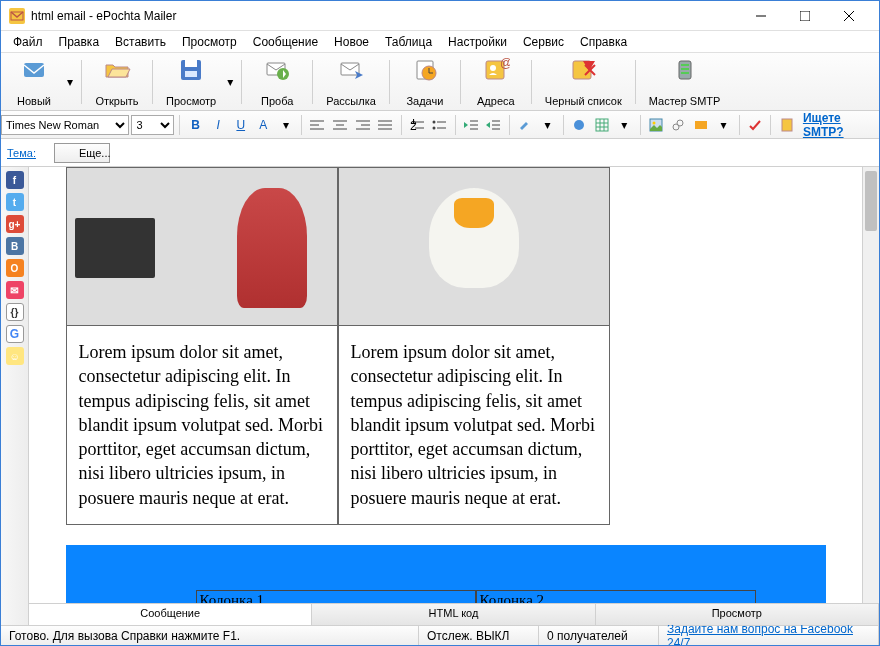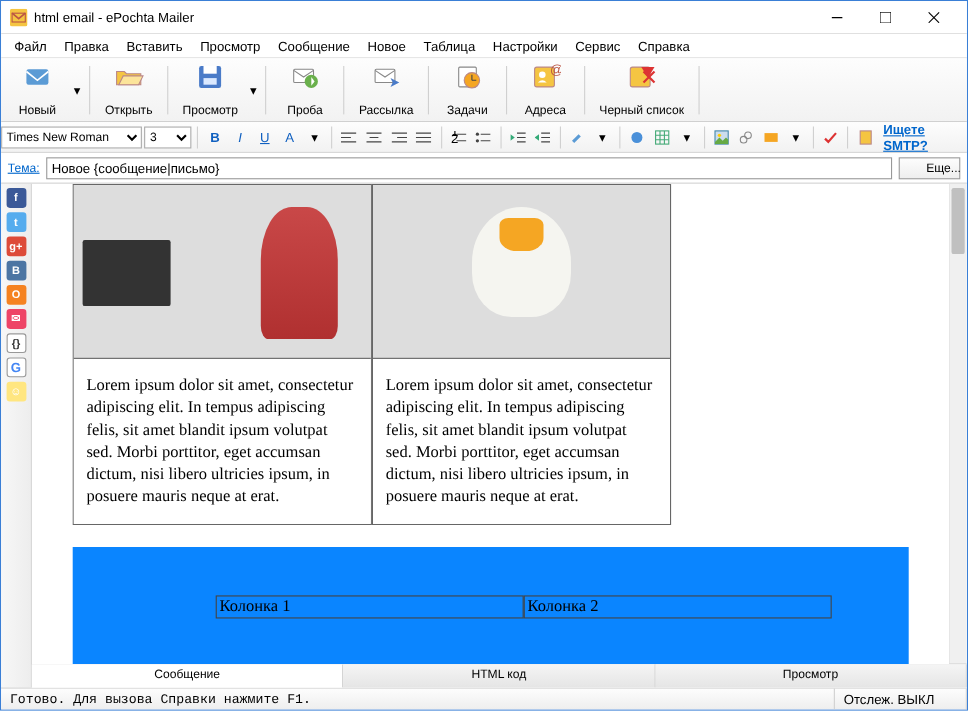--- a/index.html
+++ b/index.html
@@ -27,41 +27,41 @@
 
 .fmtbar { height: 28px; background: linear-gradient(#fdfdfd,#f2f2f2); border-bottom: 1px solid #d0d0d0; display: flex; align-items: center; padding: 0 0; gap: 2px; }
 .fmtbar select { height: 20px; font-size: 11px; border: 1px solid #aaa; background: #fff; }
 .fmtbar .fontname { width: 138px; }
 .fmtbar .fontsize { width: 46px; }
 .fmtbar .fbtn { width: 22px; height: 22px; display:flex; align-items:center; justify-content:center; cursor:pointer; border: 1px solid transparent; border-radius:2px; }
 .fmtbar .vsep { width:1px; height:20px; background:#d0d0d0; margin: 0 3px; }
 .fmtbar .lnk { color:#0066cc; text-decoration:underline; font-weight:bold; margin-left: 4px; cursor:pointer; font-size:12px;}
 
 
-.subjrow { height: 28px; display:flex; align-items:center; padding: 2px 6px; gap:6px; background:#fff; border-bottom:1px solid #d0d0d0;}
+.subjrow { height: 28px; display:flex; align-items:center; padding: 2px 6px; gap:18px; background:#fff; border-bottom:1px solid #d0d0d0;}
 .subjrow .slabel { color:#0066cc; text-decoration:underline; font-size:11px; cursor:pointer;}
 .subjrow input { flex:1; height:20px; border:1px solid #999; padding: 0 4px; font-size:12px;}
 .subjrow .morebtn { width:56px; height:20px; border:1px solid #999; background:linear-gradient(#fdfdfd,#eee); cursor:pointer; font-size:11px;padding-left:24px;}
 
 
 .mainarea { flex:1; display:flex; overflow:hidden;}
 .sidedock { width: 28px; background: linear-gradient(90deg,#f7f7f7,#ededed); border-right:1px solid #d0d0d0; display:flex; flex-direction:column; align-items:center; padding-top:4px; gap:4px;}
 .sidedock .dicon { width:18px; height:18px; border-radius:3px; cursor:pointer; display:flex; align-items:center; justify-content:center; font-size:10px; color:#fff; font-weight:bold;}
 
 .editorwrap { flex:1; display:flex; flex-direction:column; background:#fff; position:relative;}
 .canvas { flex:1; overflow:auto; background:#fff; padding: 0 14px;}
 .scrollbar-v { width:17px; background:#f0f0f0; border-left:1px solid #d0d0d0; position:relative;}
 .scrollbar-v .thumb { position:absolute; top:4px; left:2px; right:2px; height:60px; background:#c0c0c0; border-radius:2px;}
 
 
 .page { width: 760px; margin: 0 auto; }
 .cols { display:flex; gap:0; }
 .col { width: 272px; border:1px solid #666; }
 .col .imgph { height: 158px; background:#ddd; position:relative; overflow:hidden; border-bottom:1px solid #666;}
-.col .para { padding: 14px 12px; font-family:'Times New Roman',serif; font-size:15px; line-height:1.35; background:#fff;}
+.col .para { padding: 14px 12px; font-family:'Times New Roman',serif; font-size:18px; line-height:1.35; background:#fff;}
 
 
 .img1 { background: linear-gradient(135deg,#e8e4dc 0%,#d4c8b8 100%); position:relative;}
 .img1::after { content:''; position:absolute; left:8px; top:50px; width:80px; height:60px; background:#333; border-radius:2px; }
 .img1::before { content:''; position:absolute; right:30px; top:20px; width:70px; height:120px; background: linear-gradient(#c94848,#b03030); border-radius: 40% 40% 10% 10%; }
 .img2 { background: linear-gradient(135deg,#8a4a2a 0%,#5a2a1a 100%); position:relative;}
 .img2::after { content:''; position:absolute; left:50%; top:20px; transform:translateX(-50%); width:90px; height:100px; background:#f5f5f0; border-radius:50% 50% 40% 40%;}
 .img2::before { content:''; position:absolute; left:50%; top:30px; transform:translateX(-50%); width:40px; height:30px; background:#f5a623; border-radius:20% 20% 40% 40%; z-index:2;}
 
 .bluefooter { margin-top: 20px; height:110px; background:#0a85ff; display:flex; align-items:center; }
@@ -69,21 +69,21 @@
 .bluefooter .bcell { flex:1; border:1px solid #444; padding:1px 3px; font-family:'Times New Roman',serif; font-size:15px; background:transparent; }
 
 
 .bottomtabs { height:22px; background:linear-gradient(#fdfdfd,#eee); border-top:1px solid #d0d0d0; display:flex;}
 .bottomtabs .btab { flex:1; text-align:center; padding:3px 0; font-size:11px; border-right:1px solid #d0d0d0; cursor:pointer; background:linear-gradient(#f5f5f5,#e5e5e5);}
 .bottomtabs .btab.active { background:#fff; border-bottom:1px solid #fff; margin-bottom:-1px;}
 
 
 .statusbar { height:20px; background:linear-gradient(#fdfdfd,#eee); border-top:1px solid #d0d0d0; display:flex; align-items:center; font-size:11px;}
 .statusbar .cell { padding: 0 8px; border-right:1px solid #d0d0d0; height:100%; display:flex; align-items:center;}
-.statusbar .cell.grow { flex:1;font-family:Liberation Mono, monospace;}
+.statusbar .cell.grow { flex:1;}
 .statusbar .link { color:#0066cc; text-decoration:underline; cursor:pointer;}
 
 svg { display:block; }
 </style>
 </head>
 <body>
 
 <div class="titlebar">
   <span class="icon">
     <svg width="16" height="16">
@@ -211,20 +211,31 @@
     <span class="ricon">
         <svg width="28" height="26">
           <rect x="4" y="4" width="18" height="18" rx="2" fill="#f5c542" stroke="#b88"></rect>
           <path d="M16 8 L26 18 M26 8 L16 18" stroke="#d33" stroke-width="2"></path>
           <path d="M14 4 L26 4 L20 14 Z" fill="#d33"></path>
         </svg>
       </span>
     <span class="lbl">Черный список</span>
   </div>
   <div class="sep"></div>
+  <div class="rbtn" style="min-width:76px;">
+    <span class="ricon">
+        <svg width="28" height="26">
+          <rect x="8" y="4" width="12" height="18" rx="2" fill="#9aa" stroke="#666"></rect>
+          <rect x="10" y="7" width="8" height="2" fill="#5c5"></rect>
+          <rect x="10" y="11" width="8" height="2" fill="#5c5"></rect>
+          <rect x="10" y="15" width="8" height="2" fill="#5c5"></rect>
+        </svg>
+      </span>
+    <span class="lbl">Мастер SMTP</span>
+  </div>
 </div>
 
 <div class="fmtbar">
   <select class="fontname"><option>Times New Roman</option></select>
   <select class="fontsize"><option>3</option></select>
   <div class="vsep"></div>
   <div class="fbtn" style="color:#1060c0;">
       <b>B</b>
     </div>
   <div class="fbtn" style="color:#1060c0;">
@@ -351,21 +362,20 @@
   <div class="fbtn">
       <svg width="14" height="14">
         <rect x="2" y="1" width="10" height="12" fill="#f5c542" stroke="#b88"></rect>
       </svg>
     </div>
   <a class="lnk">Ищете SMTP?</a>
 </div>
 
 <div class="subjrow">
   <span class="slabel">Тема:</span>
-  <input type="text" value="Новое {сообщение|письмо}" style="">
   <button class="morebtn">Еще...</button>
 </div>
 
 <div class="mainarea">
   <div class="sidedock">
     <div class="dicon" style="background:#3b5998">f</div>
     <div class="dicon" style="background:#55acee">t</div>
     <div class="dicon" style="background:#dd4b39">g+</div>
     <div class="dicon" style="background:#4c75a3">B</div>
     <div class="dicon" style="background:#f58220">O</div>
@@ -408,13 +418,17 @@
       <div class="btab active">Сообщение</div>
       <div class="btab">HTML код</div>
       <div class="btab">Просмотр</div>
     </div>
   </div>
 </div>
 
 <div class="statusbar">
   <div class="cell grow">Готово. Для вызова Справки нажмите F1.</div>
   <div class="cell" style="width:120px">Отслеж. ВЫКЛ</div>
+  <div class="cell" style="width:120px">0 получателей</div>
+  <div class="cell" style="width:220px">
+      <span class="link">Задайте нам вопрос на Facebook 24/7</span>
+    </div>
 </div>
 
 </body></html>

